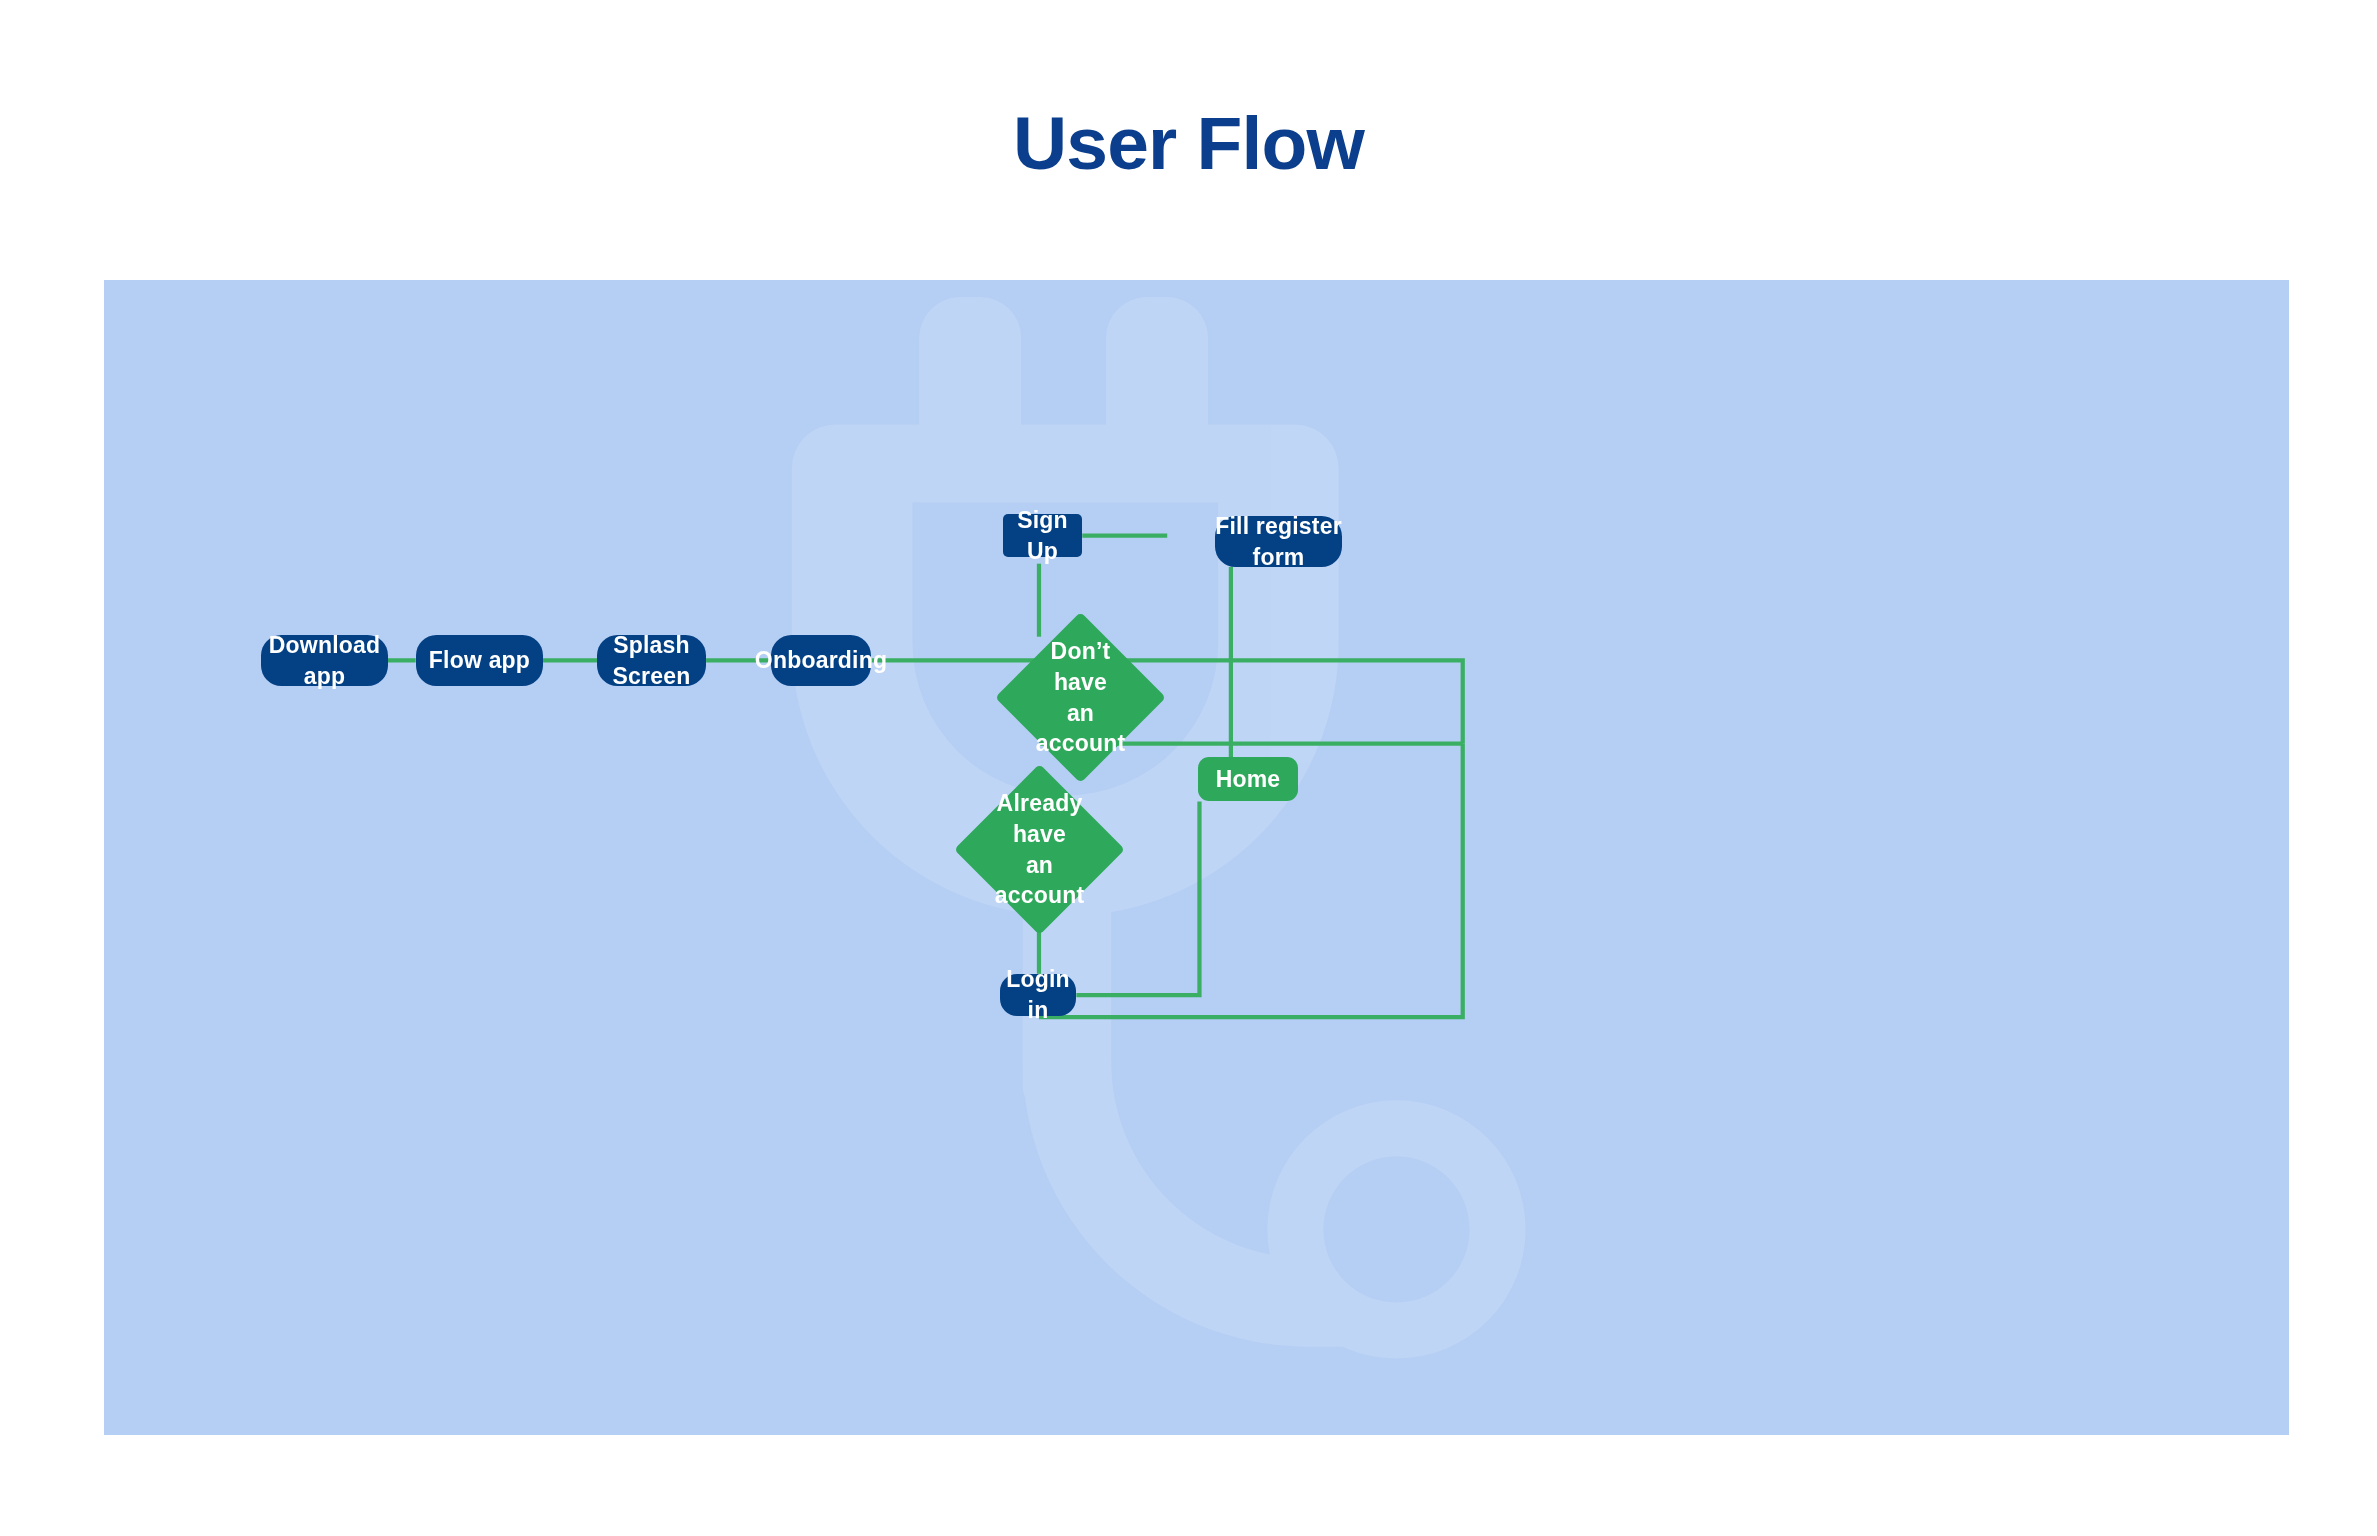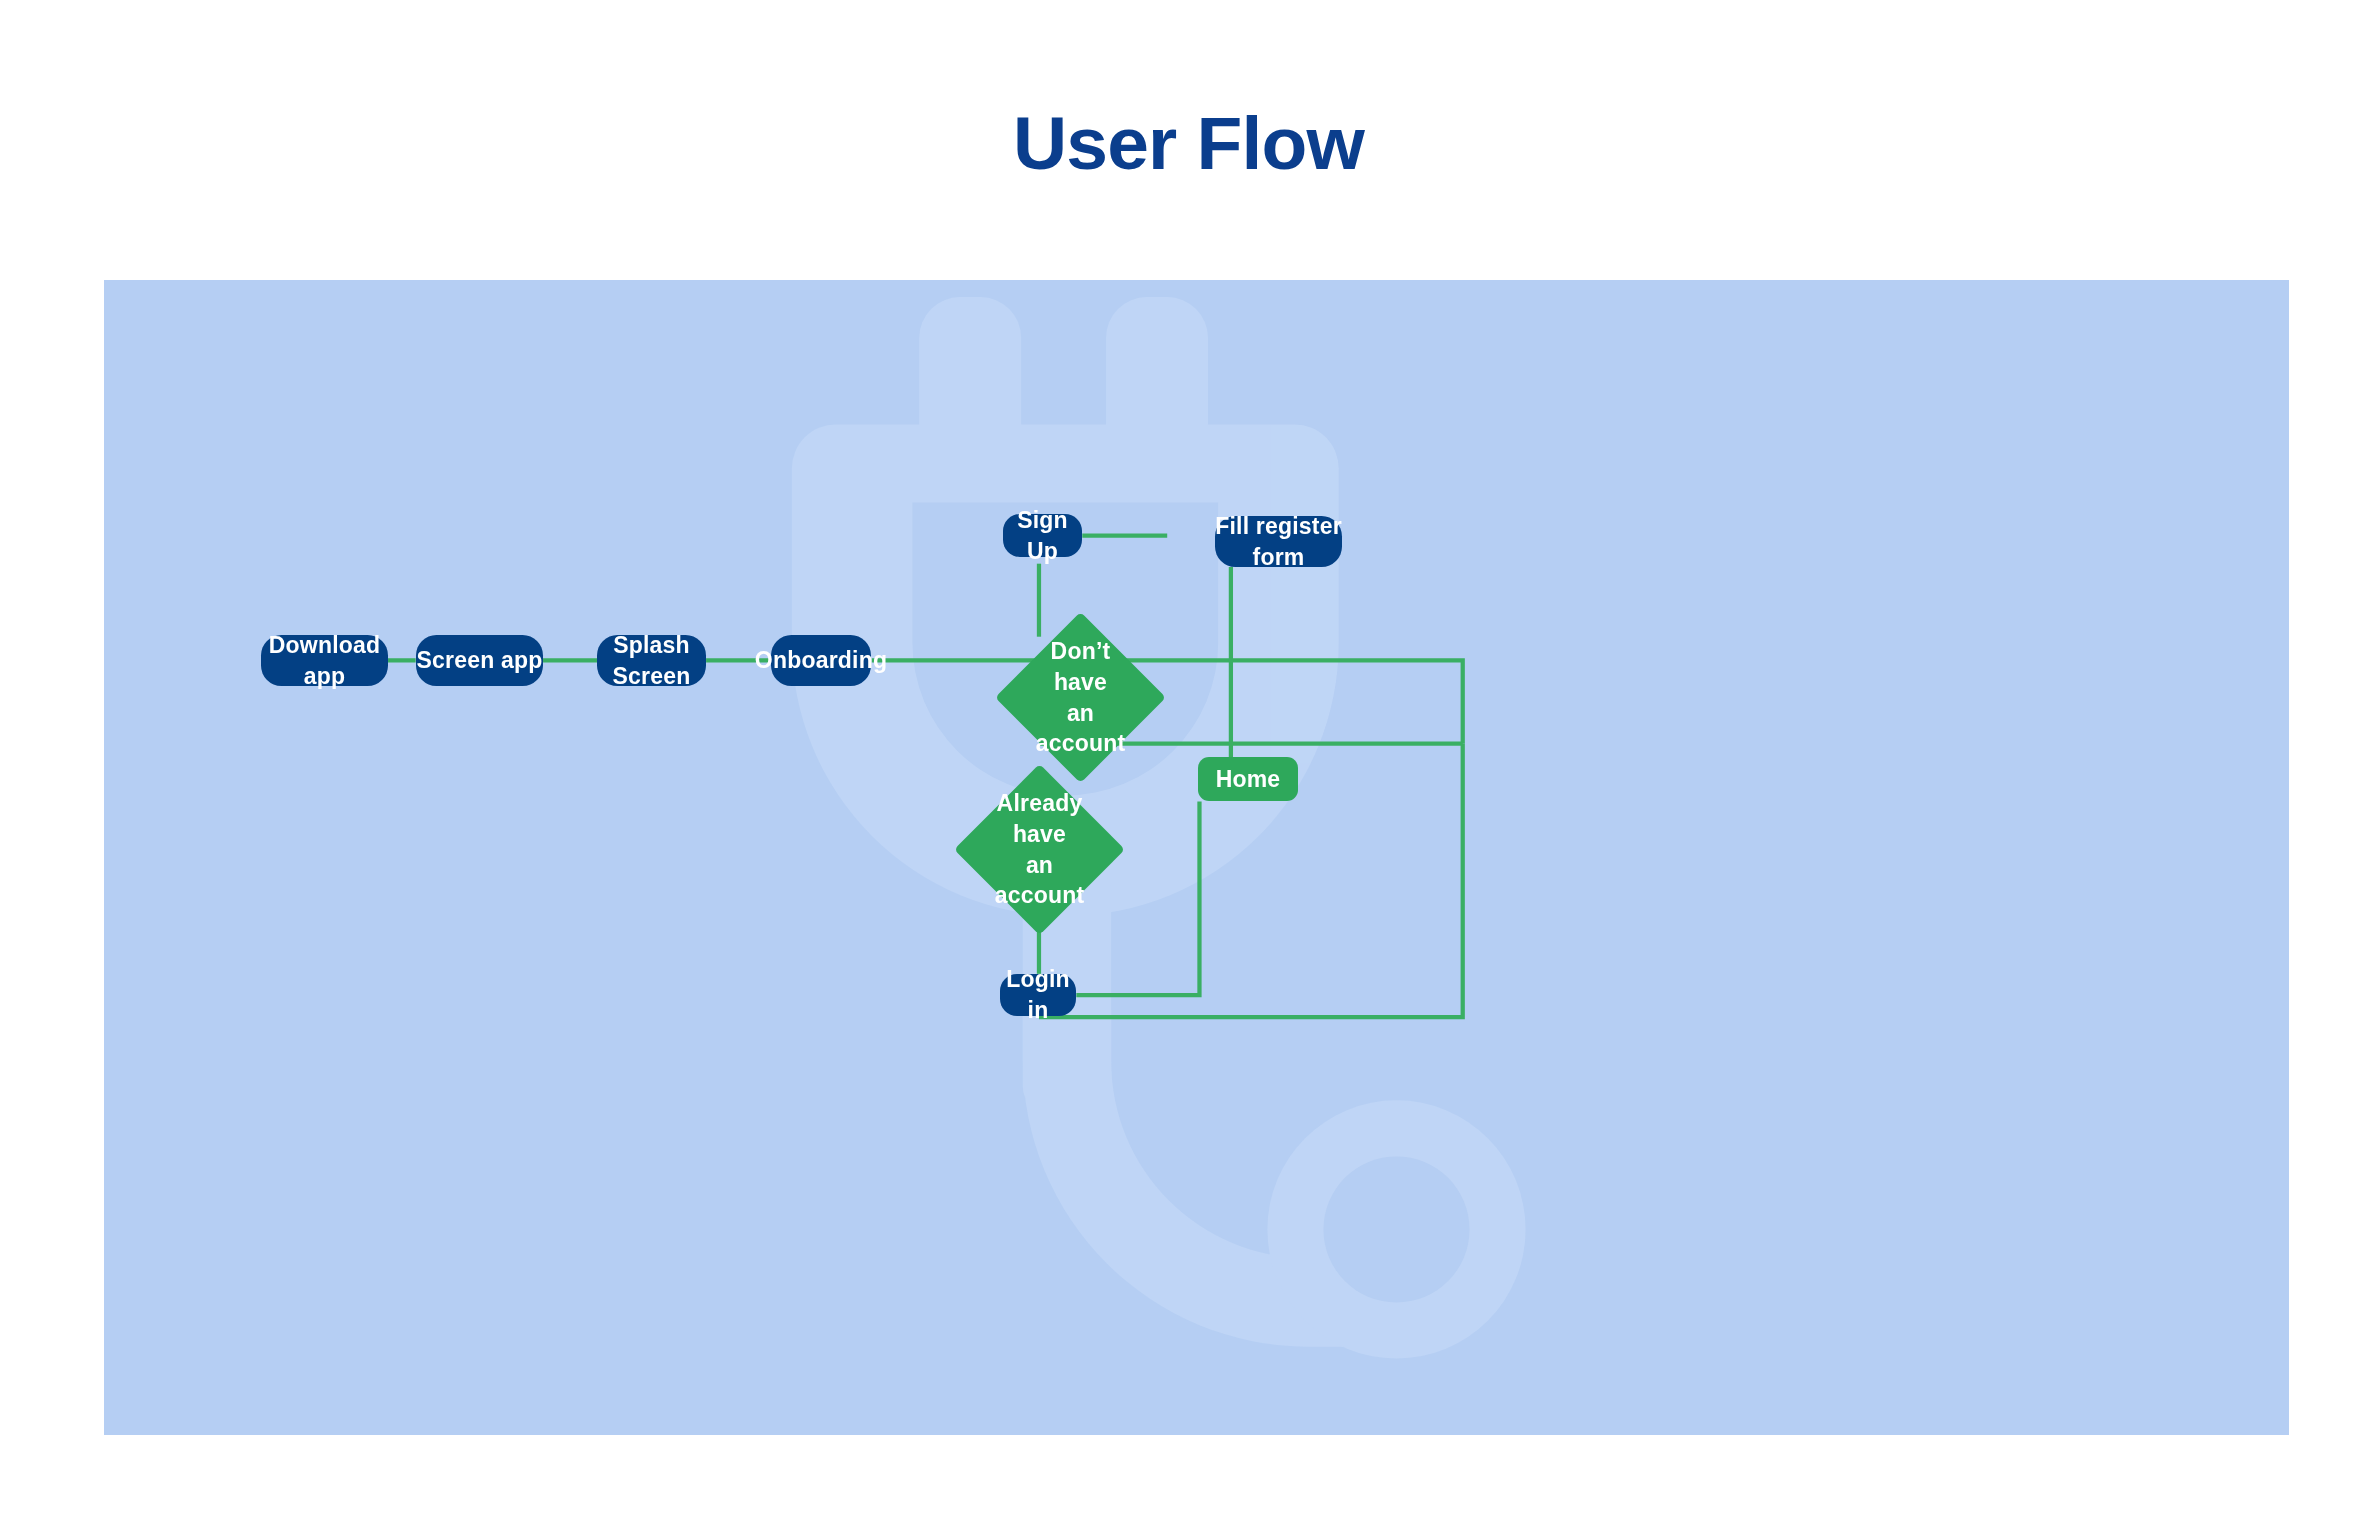--- a/index.html
+++ b/index.html
@@ -183,32 +183,32 @@
 
         <path d="M1145 842 H1290 V614"></path>
       </g>
     </svg>
 
     <div class="node rect navy" style="left:121px; top:355px; width:127px; height:51px;margin-left:36px;">
       <span>Download app</span>
     </div>
 
     <div class="node rect navy" style="left:312px; top:355px; width:127px; height:51px;">
-      <span>Screen app</span>
+      <span>Flow app</span>
     </div>
 
     <div class="node rect navy" style="left:493px; top:355px; width:109px; height:51px;justify-content:flex-end;">
       <span>Splash Screen</span>
     </div>
 
     <div class="node rect navy" style="left:667px; top:355px; width:100px; height:51px;">
       <span>Onboarding</span>
     </div>
 
-    <div class="node rect navy" style="left:899px; top:234px; width:79px; height:43px; border-radius:17px;">
+    <div class="node rect navy" style="left:899px; top:234px; width:79px; height:43px; border-radius:5px;">
       <span>Sign Up</span>
     </div>
 
     <div class="node rect navy" style="left:1111px; top:236px; width:127px; height:51px;">
       <span>Fill register form</span>
     </div>
 
     <div class="node diamond" style="left:916px; top:357px; width:121px; height:121px;">
       <span class="diamond-shape"></span>
       <span class="diamond-label">

